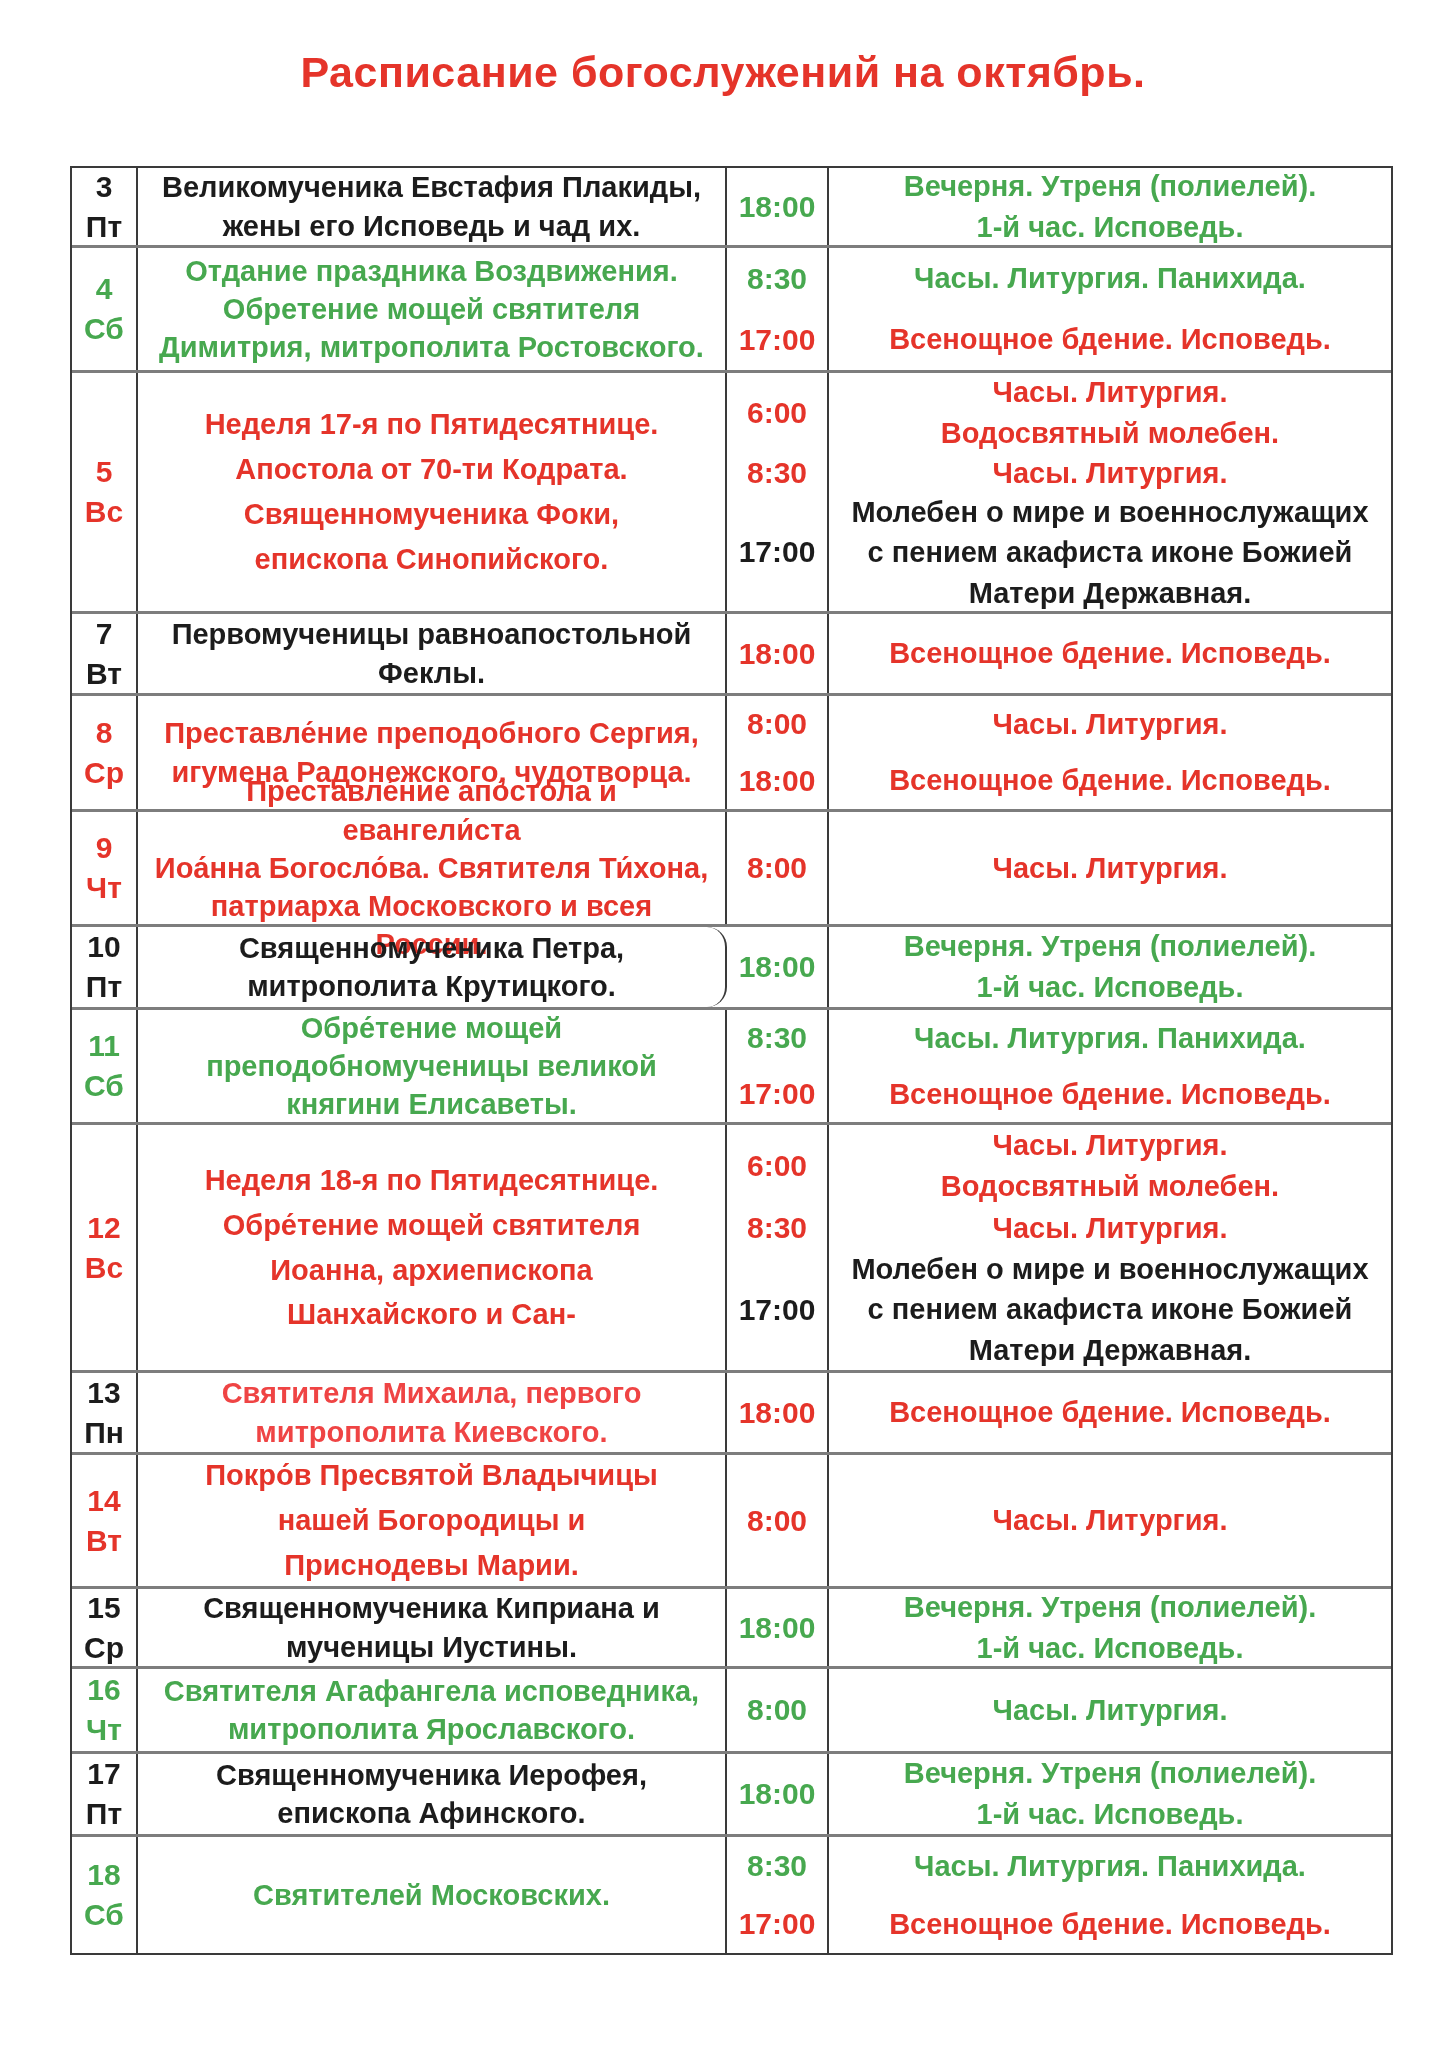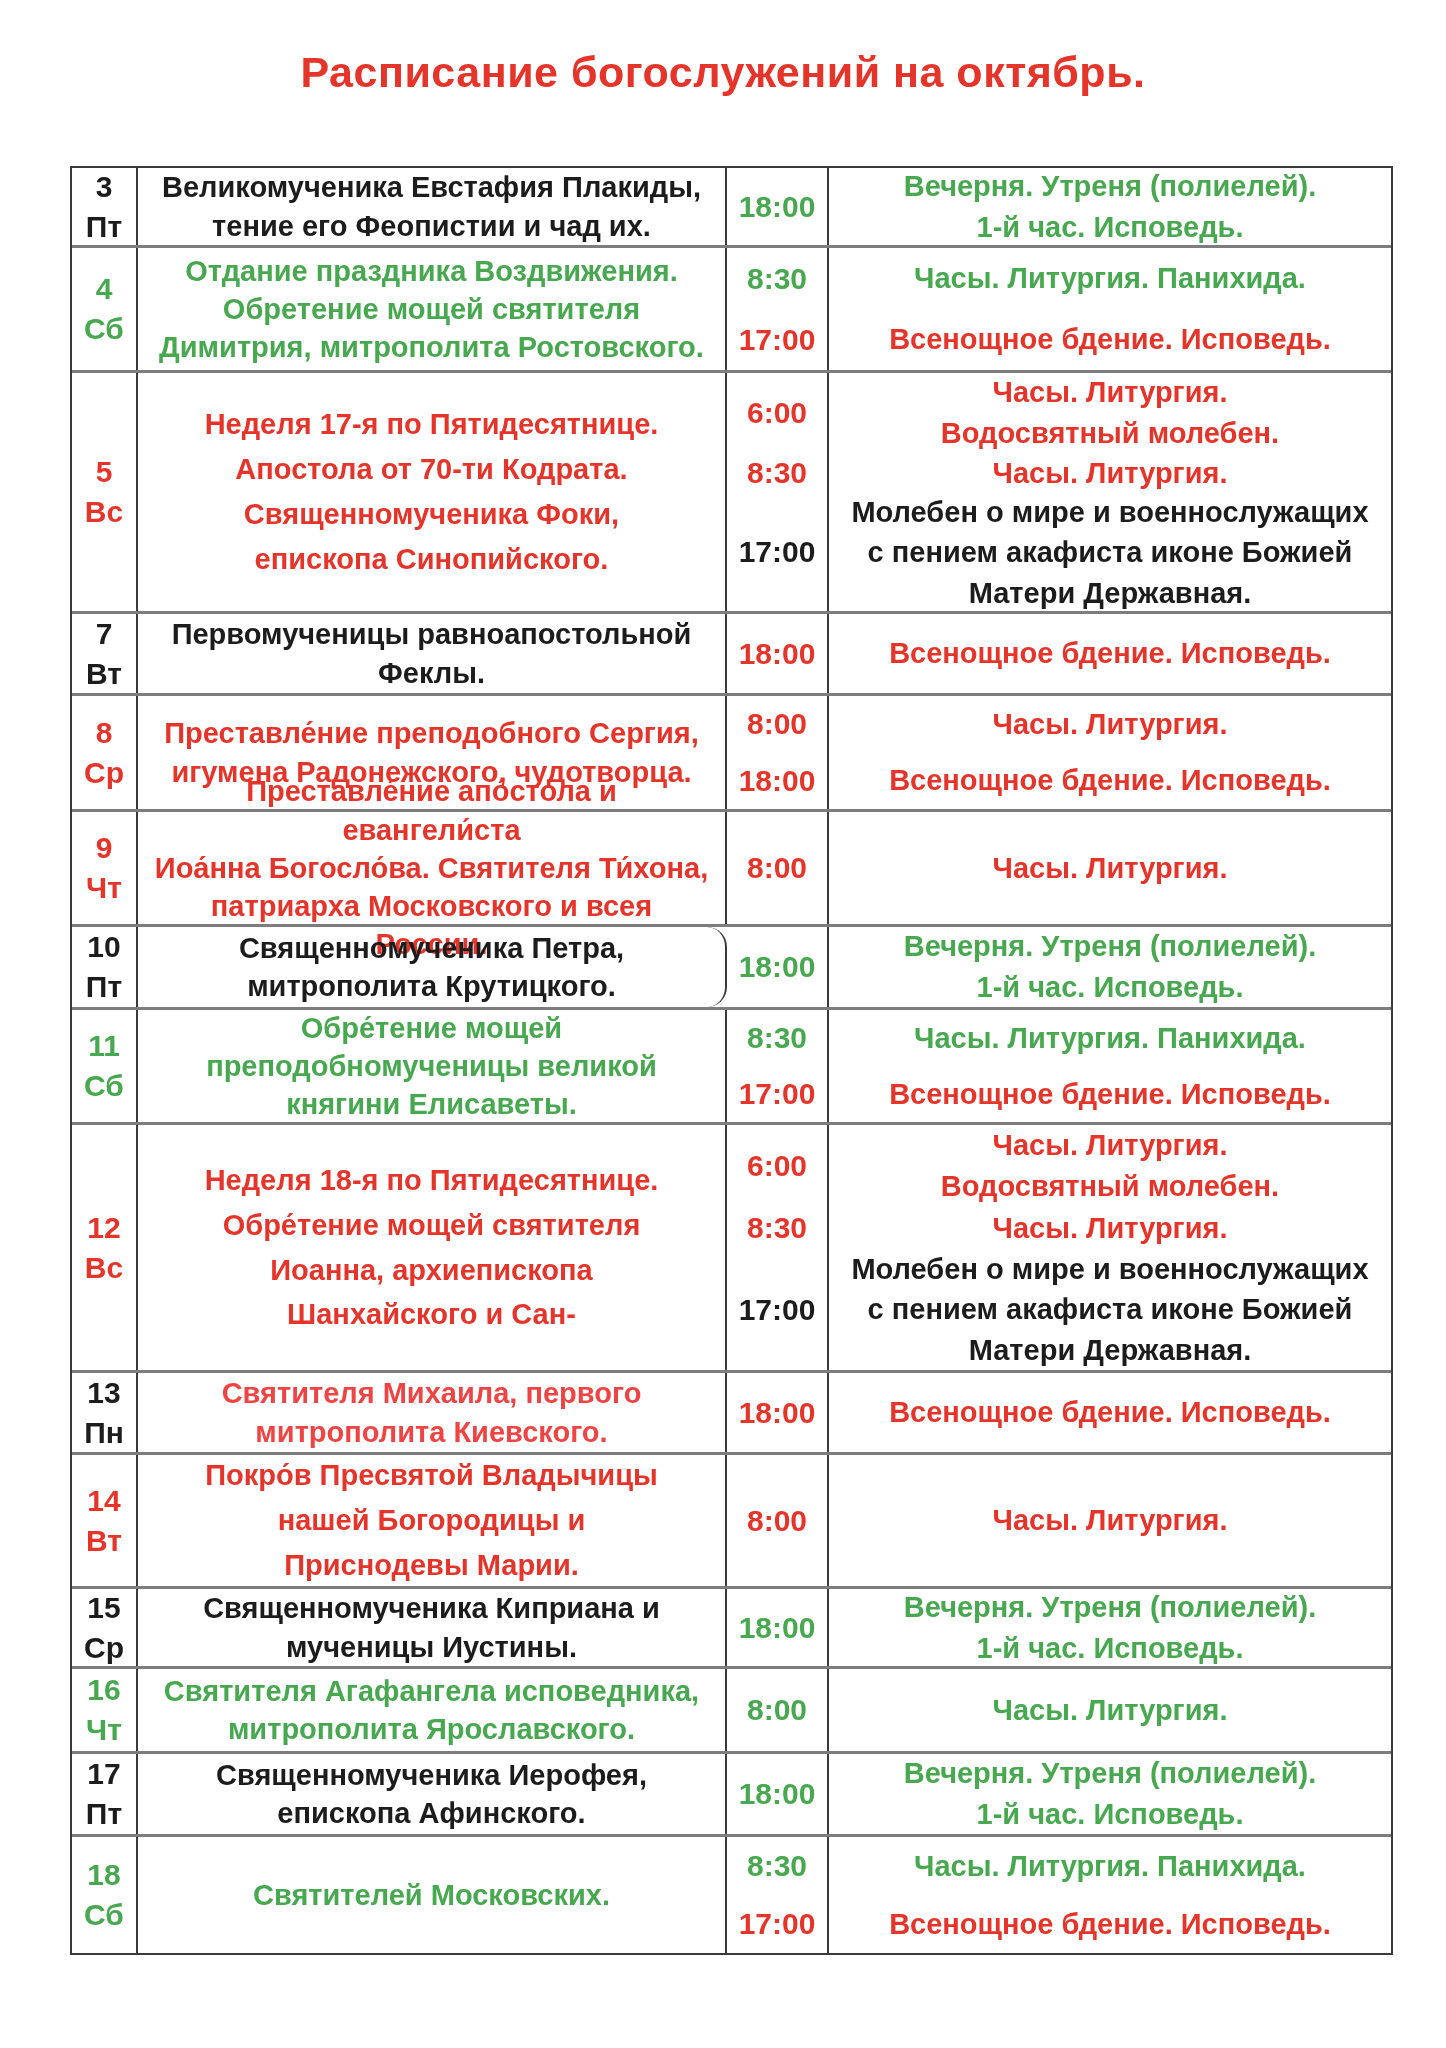--- a/index.html
+++ b/index.html
@@ -81,21 +81,21 @@
 <div class="page-title" style="color: rgb(229, 52, 42);">Расписание богослужений на октябрь.</div>
 
 <div class="schedule-table">
     <div class="srow" style="height: 80px;">
       <div class="cell date-cell" style="color: rgb(28, 28, 28);">
         <div>3</div>
         <div>Пт</div>
       </div>
       <div class="cell desc-cell" style="color: rgb(28, 28, 28);">
         <div>Великомученика Евстафия Плакиды,</div>
-        <div>тение его Феопистии и чад их.</div>
+        <div>жены его Исповедь и чад их.</div>
       </div>
       <div class="cell entries-cell">
         <div class="entry" style="flex-grow: 2;">
           <div class="time-cell" style="color: rgb(71, 168, 79);">18:00</div>
           <div class="service-cell" style="color: rgb(71, 168, 79);">
             <div>Вечерня. Утреня (полиелей).</div>
             <div>1-й час. Исповедь.</div>
           </div>
         </div>
       </div>

